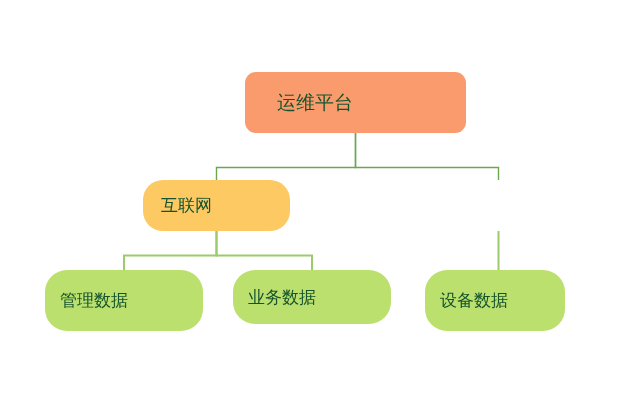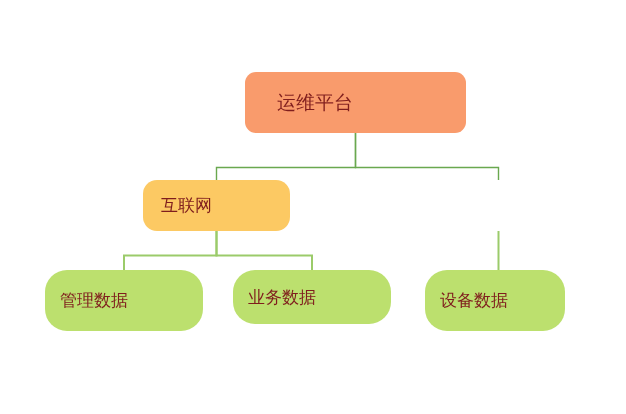--- a/index.html
+++ b/index.html
@@ -25,36 +25,36 @@
     height: 414px;
     pointer-events: none;
   }
   .node {
     position: absolute;
     box-sizing: border-box;
     border-radius: 10px;
     display: flex;
     align-items: center;
     justify-content: flex-start;
-    color: #7f1d1d;
+    color: #14532d;
     line-height: 1;
     white-space: nowrap;
   }
   .node-label {
     display: block;
   }
   .node-root {
     background: #f99b6c;
     border-radius: 11px;
     padding-left: 32px;
     font-size: 19px;
   }
   .node-mid {
     background: #fcc963;
-    border-radius: 14px;
+    border-radius: 20px;
     padding-left: 18px;
     font-size: 17px;
   }
   .node-leaf {
     background: #bce06e;
     border-radius: 22px;
     padding-left: 15px;
     font-size: 17px;
   }
 </style>

